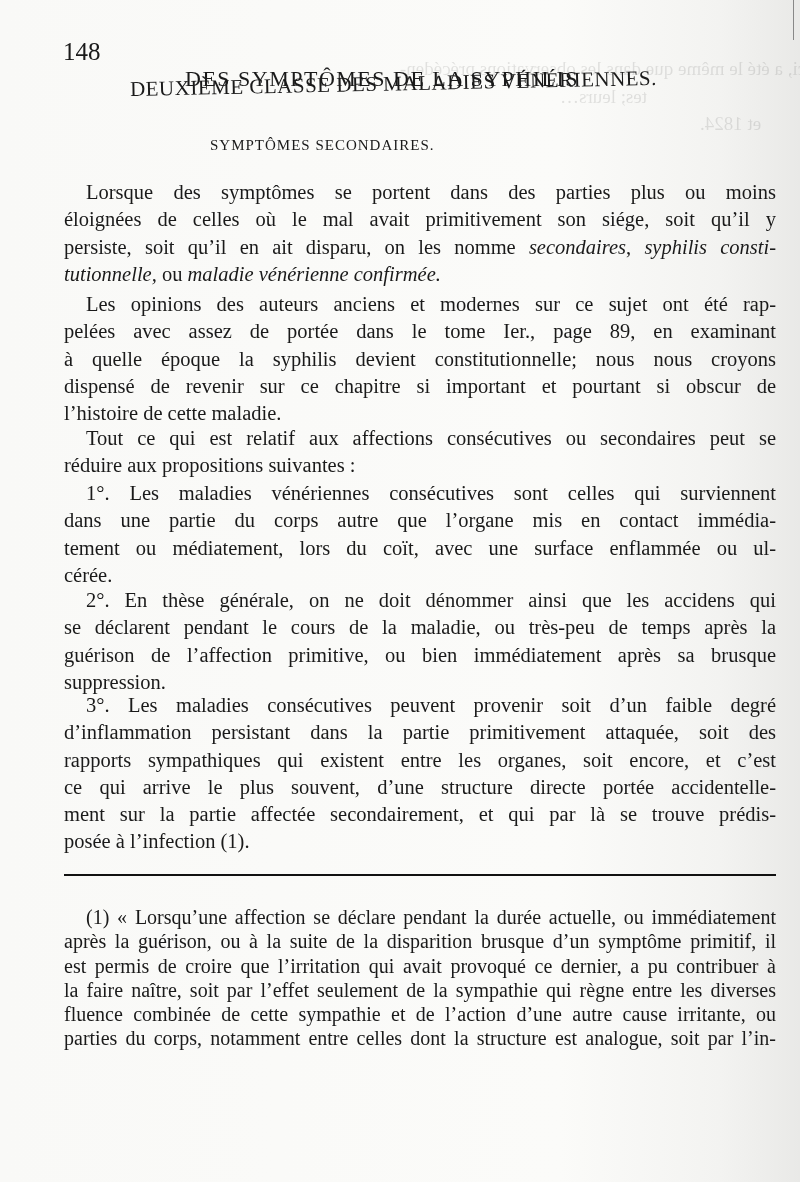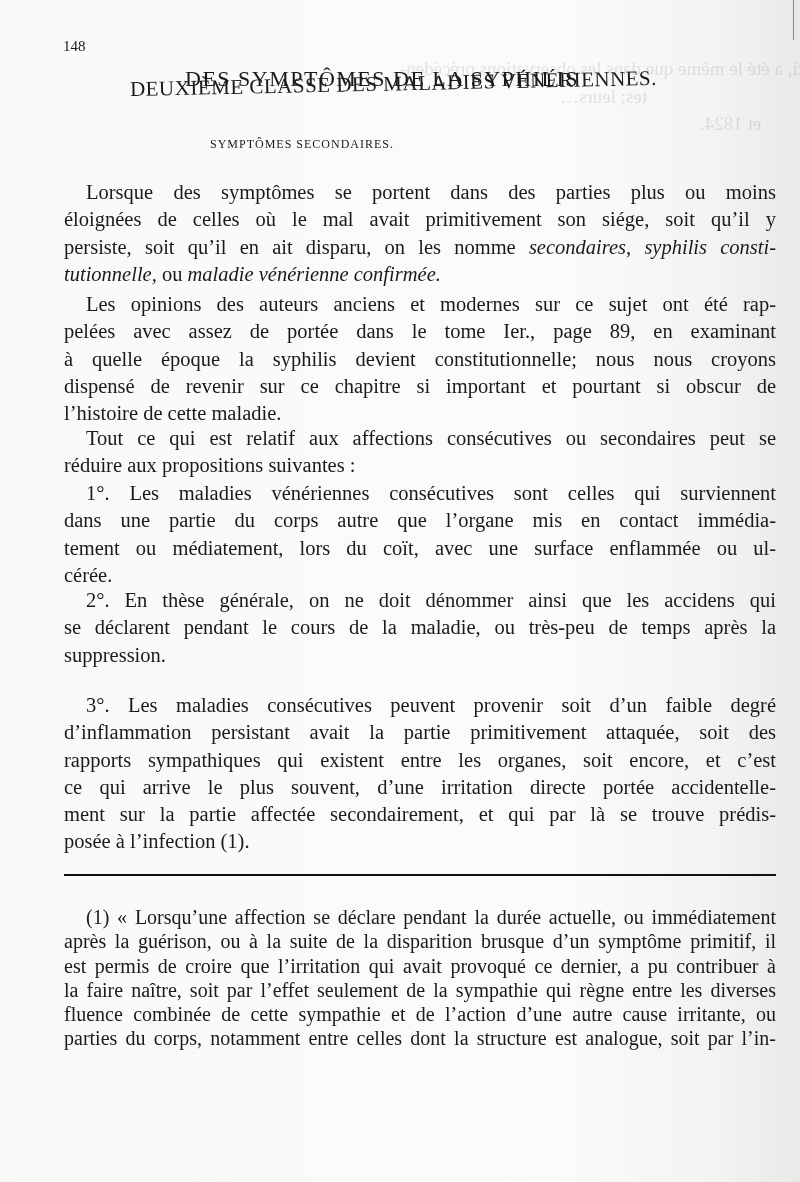--- a/index.html
+++ b/index.html
@@ -17,36 +17,36 @@
     .edge-line {
       position: absolute; left: 793px; top: 0; width: 1px; height: 40px; background: #888;
     }
     .bleed {
       position: absolute; color: rgba(0,0,0,0.10);
       font-family: "Liberation Serif", serif; font-size: 19px;
       transform: scaleX(-1); white-space: nowrap;
     }
     .page-number {
       position: absolute; left: 63px; top: 38px;
-      font-family: "Liberation Serif", serif; font-size: 15px;
+      font-family: "Liberation Serif", serif; font-size: 25px;
     }
     .running-head {
       position: absolute; left: 185px; top: 22px; width: 400px;
       font-family: "Liberation Serif", serif; font-size: 22px; letter-spacing: 1.5px;
       white-space: nowrap;
       margin-top: 44px;
     }
     .class-title {
       position: absolute; left: 130px; top: 77px; width: 500px;
       font-family: "Liberation Serif", serif; font-size: 21px; letter-spacing: 0.5px;
       white-space: nowrap; transform: rotate(-1.2deg); transform-origin: left center;
     }
     .section-title {
       position: absolute; left: 210px; top: 137px; width: 400px;
-      font-family: "Liberation Serif", serif; font-size: 12px; letter-spacing: 1px;
+      font-family: "Liberation Serif", serif; font-size: 15px; letter-spacing: 1px;
       white-space: nowrap;
     }
     .body-text {
       position: absolute; left: 64px; width: 712px;
       font-family: "Liberation Serif", serif; font-size: 20.5px; line-height: 27.3px;
       text-align: justify;
     }
     .line { display: block; white-space: nowrap; text-align-last: justify; text-align: justify; }
     .line.last { text-align-last: left; }
     .indent { padding-left: 22px; }
@@ -97,28 +97,29 @@
   <div class="body-text" style="top:480px;">
     <span class="line indent">1°. Les maladies vénériennes consécutives sont celles qui surviennent</span>
     <span class="line">dans une partie du corps autre que l’organe mis en contact immédia-</span>
     <span class="line">tement ou médiatement, lors du coït, avec une surface enflammée ou ul-</span>
     <span class="line last">cérée.</span>
   </div>
 
   <div class="body-text" style="top:587px;">
     <span class="line indent">2°. En thèse générale, on ne doit dénommer ainsi que les accidens qui</span>
     <span class="line">se déclarent pendant le cours de la maladie, ou très-peu de temps après la</span>
+    <span class="line">guérison de l’affection primitive, ou bien immédiatement après sa brusque</span>
     <span class="line last">suppression.</span>
   </div>
 
   <div class="body-text" style="top:692px;">
     <span class="line indent">3°. Les maladies consécutives peuvent provenir soit d’un faible degré</span>
-    <span class="line">d’inflammation persistant avait la partie primitivement attaquée, soit des</span>
+    <span class="line">d’inflammation persistant dans la partie primitivement attaquée, soit des</span>
     <span class="line">rapports sympathiques qui existent entre les organes, soit encore, et c’est</span>
-    <span class="line">ce qui arrive le plus souvent, d’une irritation directe portée accidentelle-</span>
+    <span class="line">ce qui arrive le plus souvent, d’une structure directe portée accidentelle-</span>
     <span class="line">ment sur la partie affectée secondairement, et qui par là se trouve prédis-</span>
     <span class="line last">posée à l’infection (1).</span>
   </div>
 
   <div class="footnote-rule"></div>
 
   <div class="footnote-text">
     <span class="line indent">(1) « Lorsqu’une affection se déclare pendant la durée actuelle, ou immédiatement</span>
     <span class="line">après la guérison, ou à la suite de la disparition brusque d’un symptôme primitif, il</span>
     <span class="line">est permis de croire que l’irritation qui avait provoqué ce dernier, a pu contribuer à</span>

